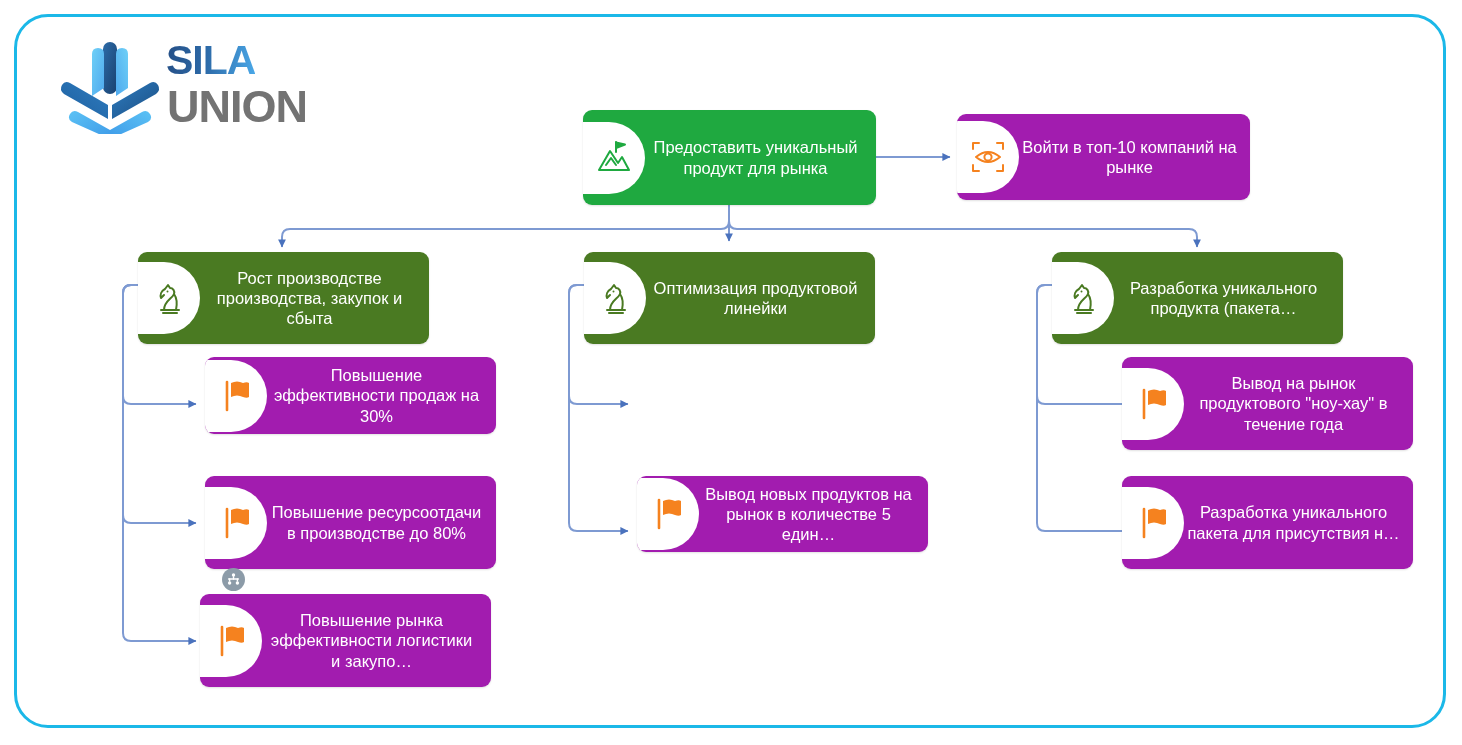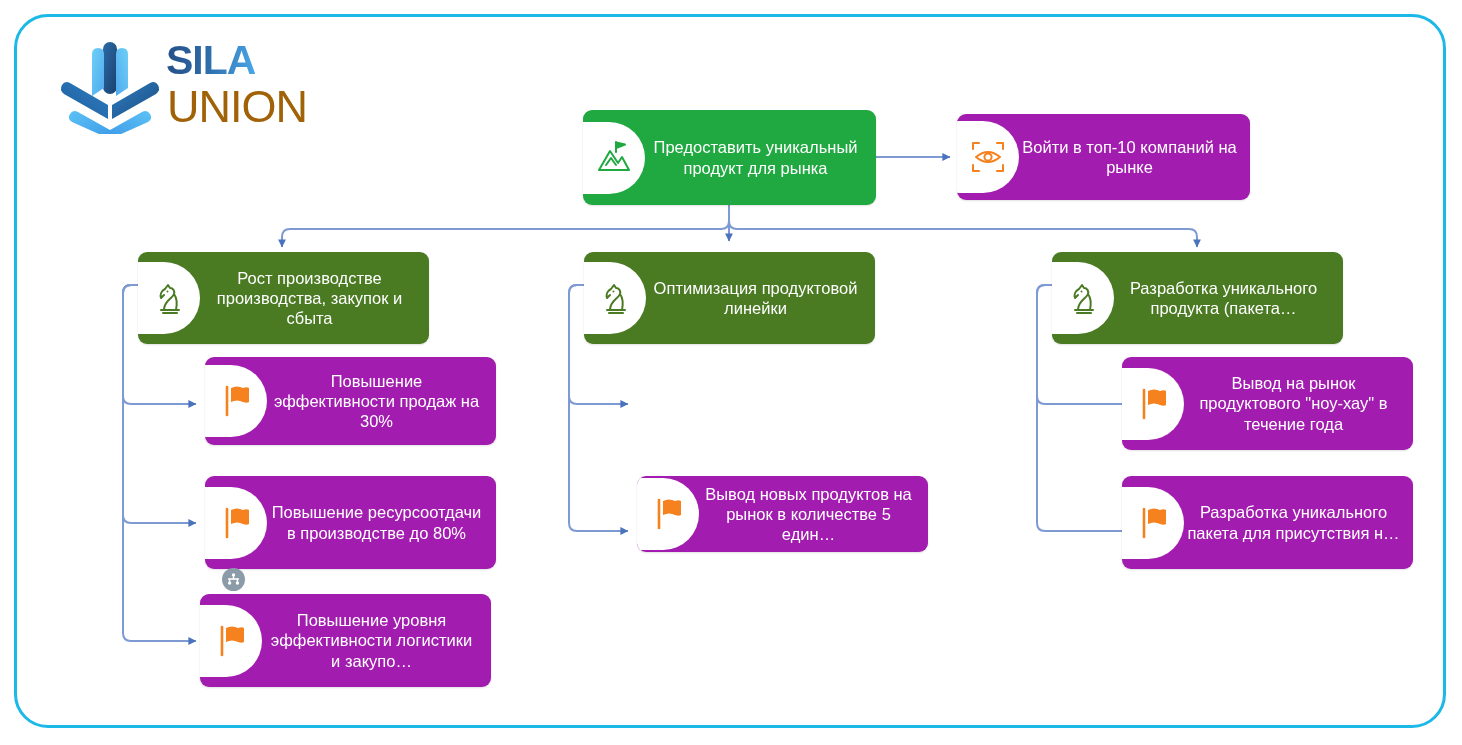--- a/index.html
+++ b/index.html
@@ -26,21 +26,21 @@
     line-height:1;
   }
   #logo-sila{
     position:absolute;left:0;top:0;
     font-size:41px;font-weight:bold;color:#1F4E89;
     background:linear-gradient(95deg,#254f86 0%,#2d6aa8 45%,#4aa8e8 100%);
     -webkit-background-clip:text;background-clip:text;color:transparent;
   }
   #logo-union{
     position:absolute;left:1px;top:44px;
-    font-size:45px;font-weight:normal;color:#a16207;
+    font-size:45px;font-weight:bold;color:#737373;
   }
 
   
   #wires{position:absolute;left:0;top:0;width:1462px;height:745px;pointer-events:none;}
 
   
   .node{
     position:absolute;
     border-radius:9px;
     box-sizing:border-box;
@@ -242,21 +242,21 @@
           <path d="M9 31 L27 31"></path>
           <path d="M12 31 C12 22 20 20 22 15 C23 12 21 9 18 9 L16 6 L13 10 C9 12 8 16 9 19 L12 16"></path>
           <path d="M22 15 C25 19 25 26 24 31"></path>
           <circle cx="15.5" cy="12.5" r="1" fill="#4A7A22" stroke="none"></circle>
         </g>
       </svg>
     </div>
     <div class="label">Разработка уникального продукта (пакета…</div>
   </div>
 
-  <div class="node orange" style="left:205px;top:357px;width:291px;height:88px;">
+  <div class="node orange" style="left:205px;top:357px;width:291px;height:77px;">
     <div class="badge">
       <svg width="34" height="38" viewBox="0 0 34 38">
         <g stroke="#F5821F" stroke-width="2.6" stroke-linecap="round" fill="none">
           <path d="M8 5 L8 33"></path>
         </g>
         <path d="M12 6 L12 20 Q18 17 24 20 L24 6 Q18 3 12 6 Z" fill="#F5821F"></path>
         <path d="M24 6 L24 20 Q28 21.5 30 20 L30 6 Q28 4.5 24 6 Z" fill="#F5821F"></path>
       </svg>
     </div>
     <div class="label">Повышение эффективности продаж на 30%</div>
@@ -292,21 +292,21 @@
   <div class="node orange" style="left:200px;top:594px;width:291px;height:93px;">
     <div class="badge">
       <svg width="34" height="38" viewBox="0 0 34 38">
         <g stroke="#F5821F" stroke-width="2.6" stroke-linecap="round" fill="none">
           <path d="M8 5 L8 33"></path>
         </g>
         <path d="M12 6 L12 20 Q18 17 24 20 L24 6 Q18 3 12 6 Z" fill="#F5821F"></path>
         <path d="M24 6 L24 20 Q28 21.5 30 20 L30 6 Q28 4.5 24 6 Z" fill="#F5821F"></path>
       </svg>
     </div>
-    <div class="label">Повышение уровня эффективности логистики и закупо…</div>
+    <div class="label">Повышение рынка эффективности логистики и закупо…</div>
   </div>
 
 
   <div class="node orange" style="left:637px;top:476px;width:291px;height:76px;">
     <div class="badge">
       <svg width="34" height="38" viewBox="0 0 34 38">
         <g stroke="#F5821F" stroke-width="2.6" stroke-linecap="round" fill="none">
           <path d="M8 5 L8 33"></path>
         </g>
         <path d="M12 6 L12 20 Q18 17 24 20 L24 6 Q18 3 12 6 Z" fill="#F5821F"></path>

